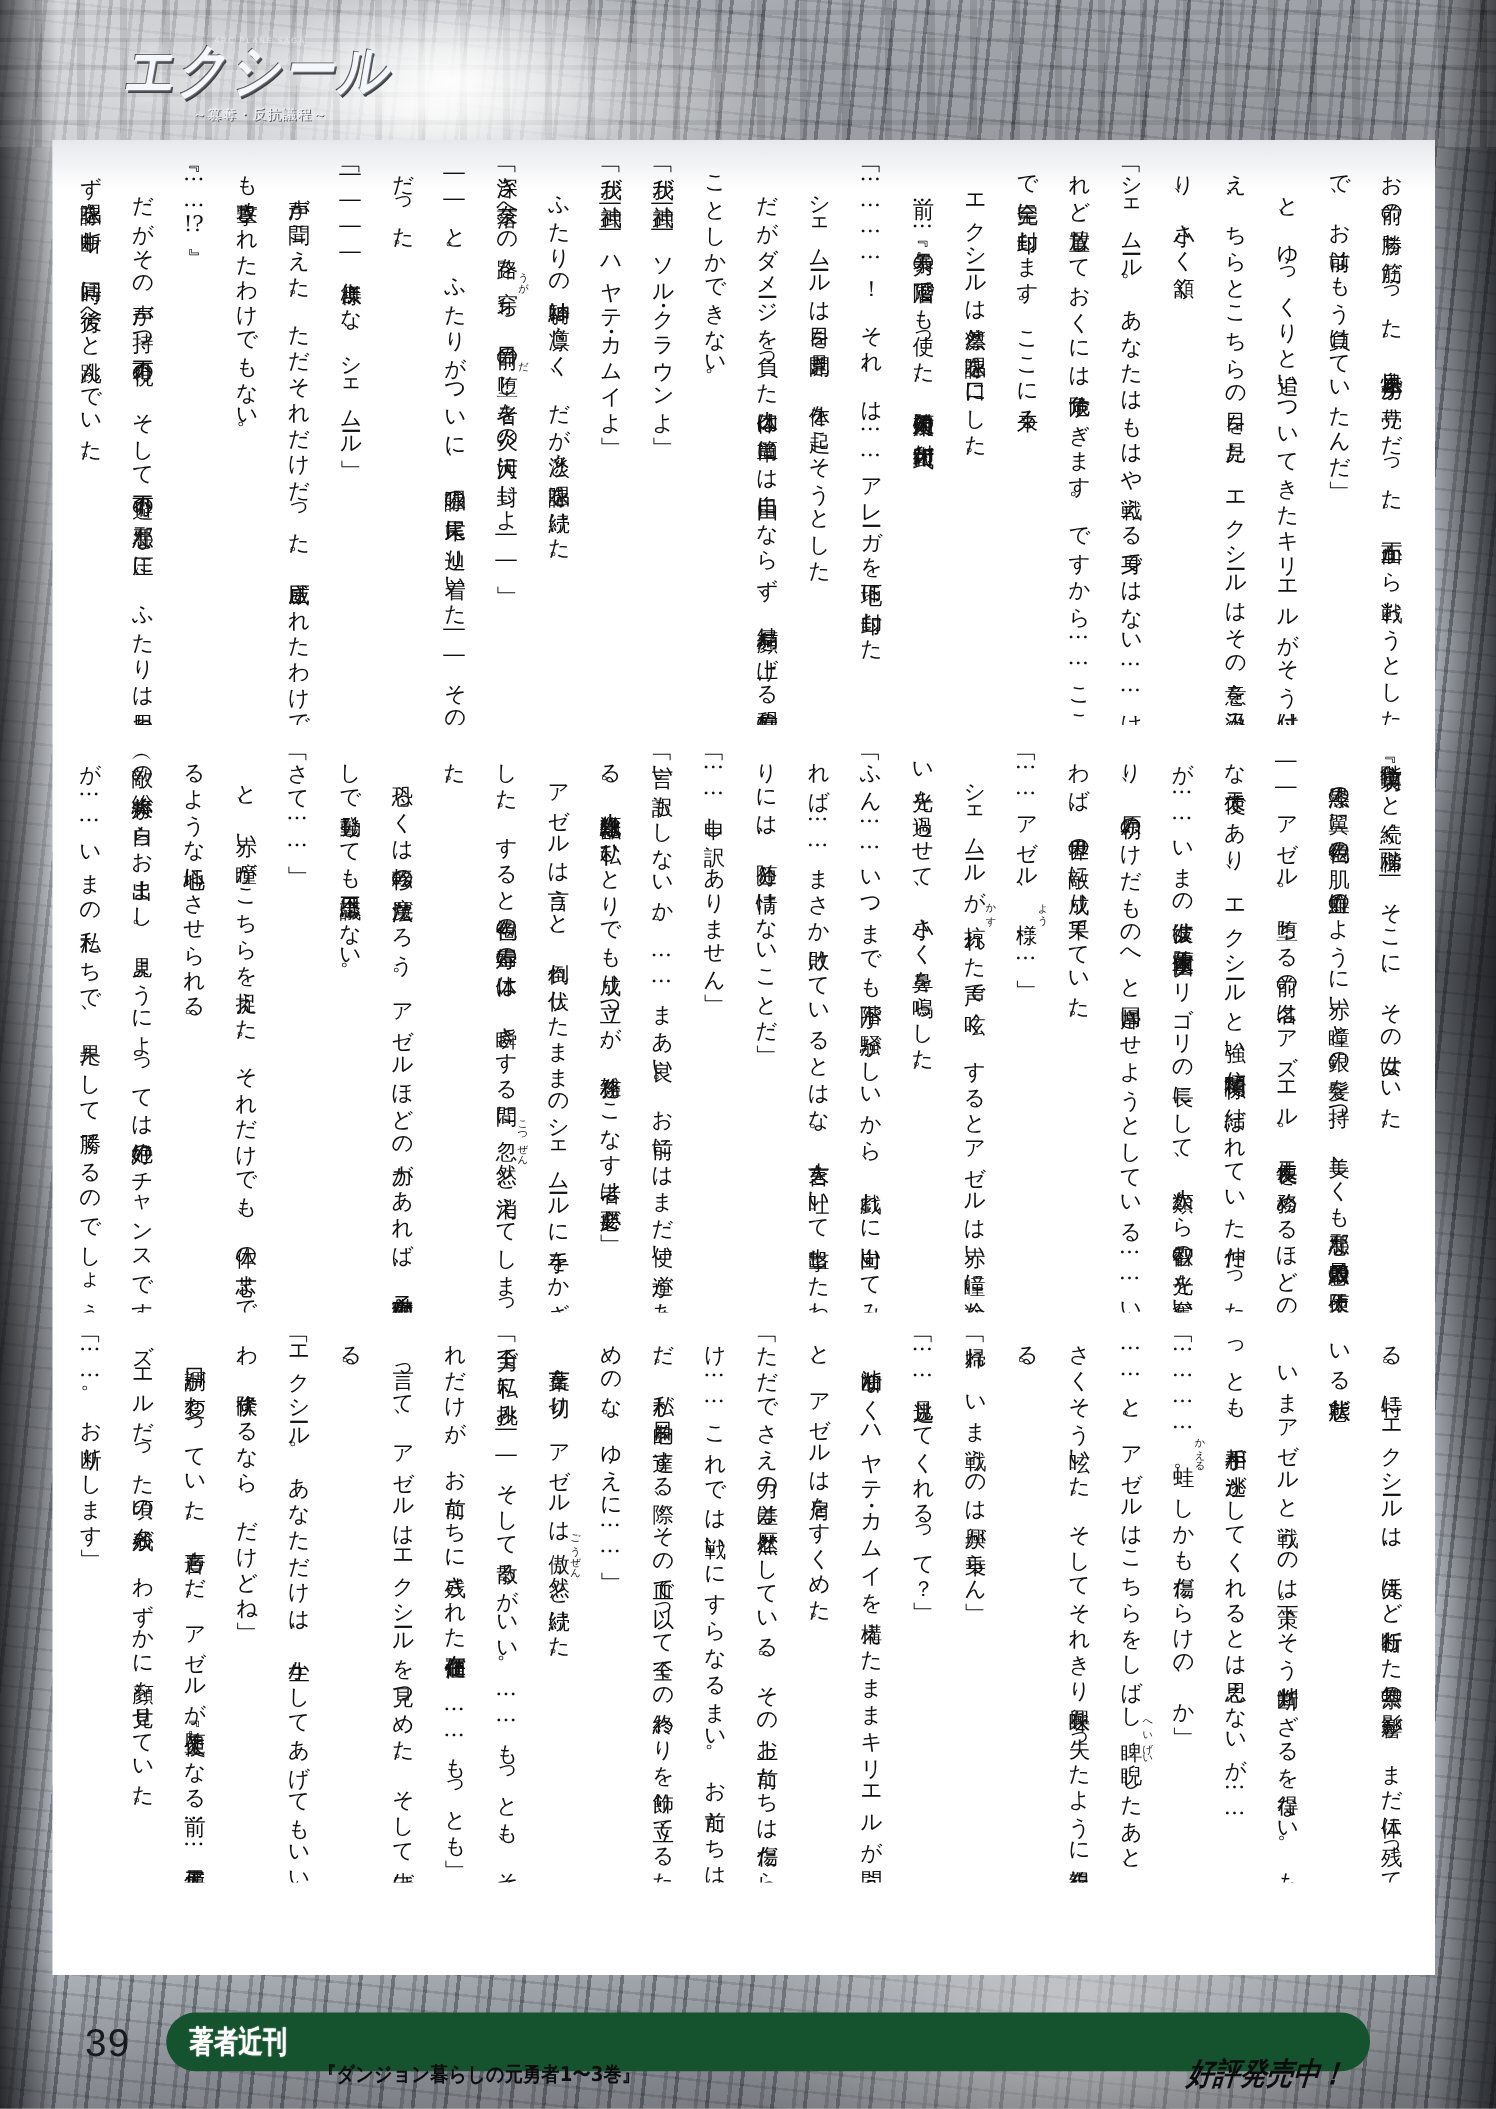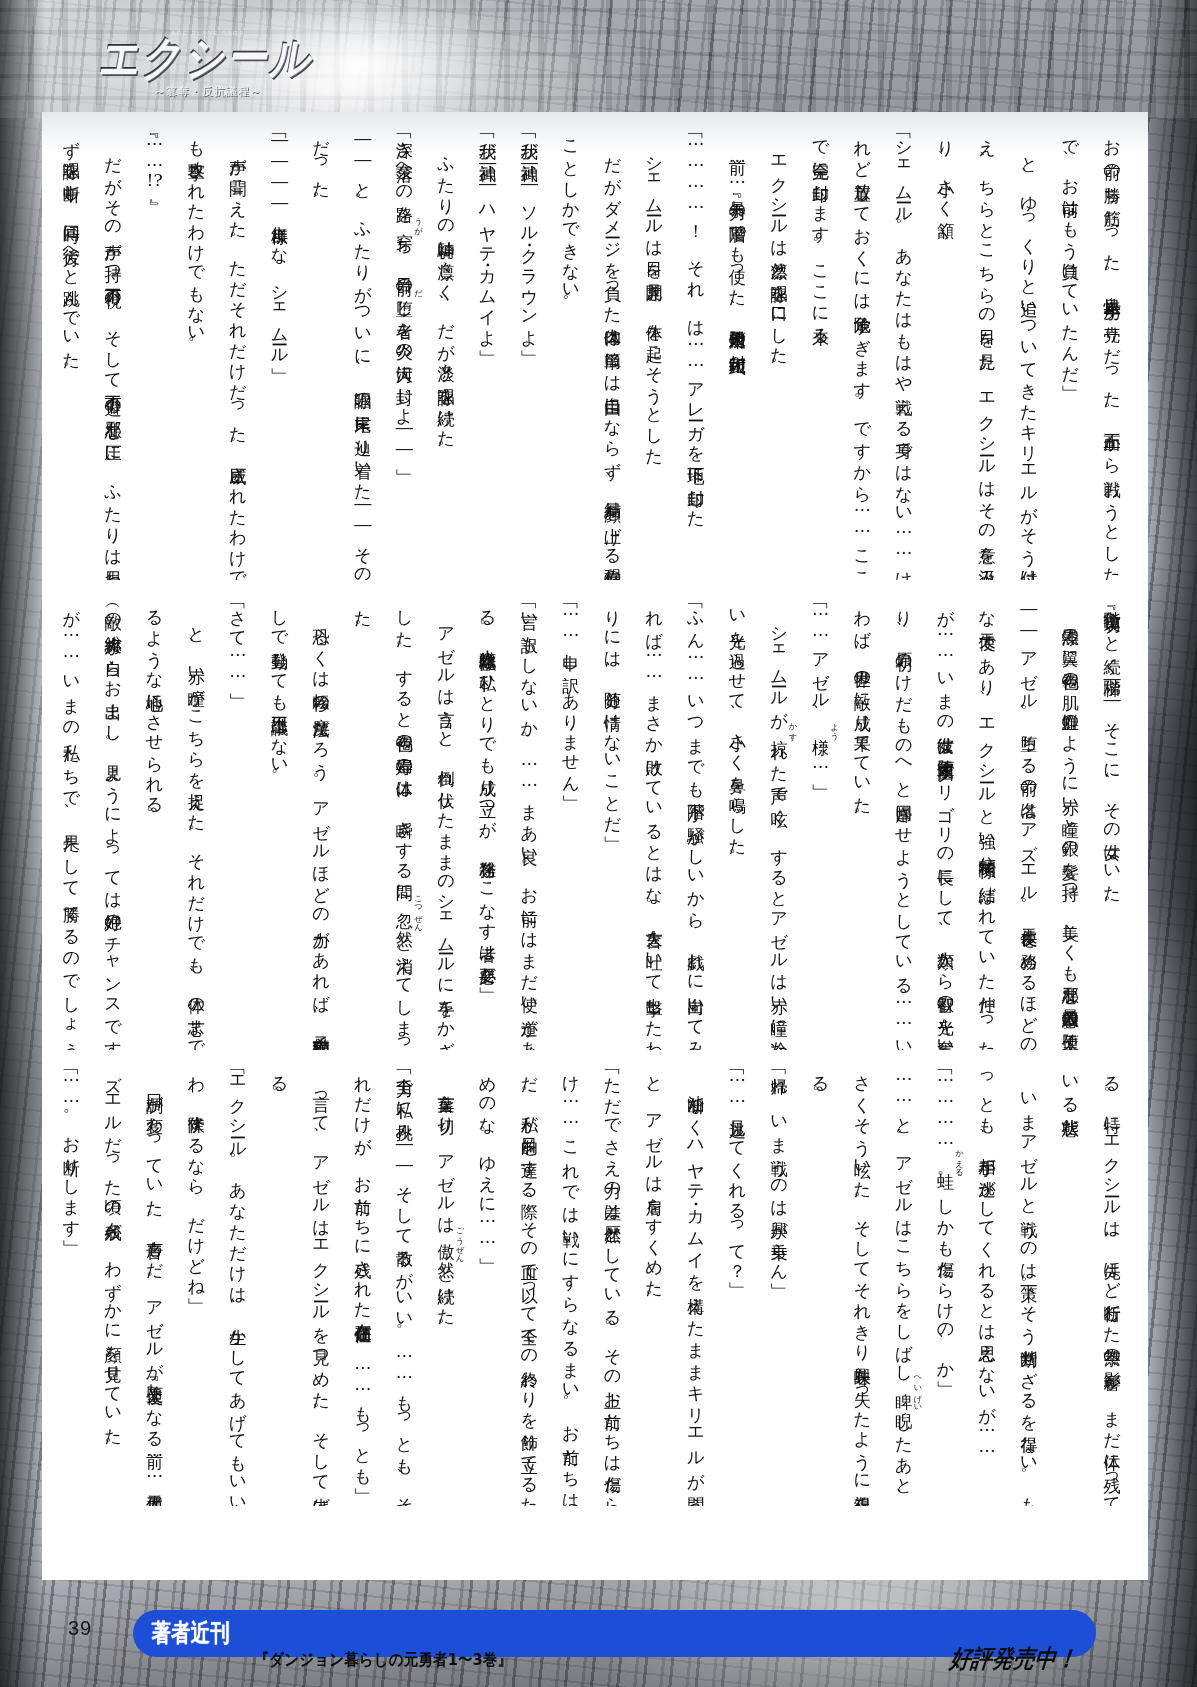--- a/index.html
+++ b/index.html
@@ -132,26 +132,26 @@
     -webkit-text-combine:horizontal;
   }
 
   
   .footer{
     position:absolute; left:0; bottom:0; width:1197px; height:107px;
   }
   .pagenum{
     position:absolute; left:68px; top:37px;
     font-family:"Liberation Sans",sans-serif;
-    font-size:20px; color:#17191c; letter-spacing:1px;
+    font-size:31px; color:#17191c; letter-spacing:1px;
   }
   .adbar{
     position:absolute; left:133px; top:30px;
     width:963px; height:47px;
-    background:#1d4ed8;
+    background:#14532d;
     border-radius:24px;
     display:flex; align-items:center;
     padding:4px 5px;
   }
   .ad-badge{
     flex:0 0 auto;
     color:#fff;
     font-family:"DejaVu Sans","Liberation Sans",sans-serif;
     font-weight:bold;
     font-size:20px;

